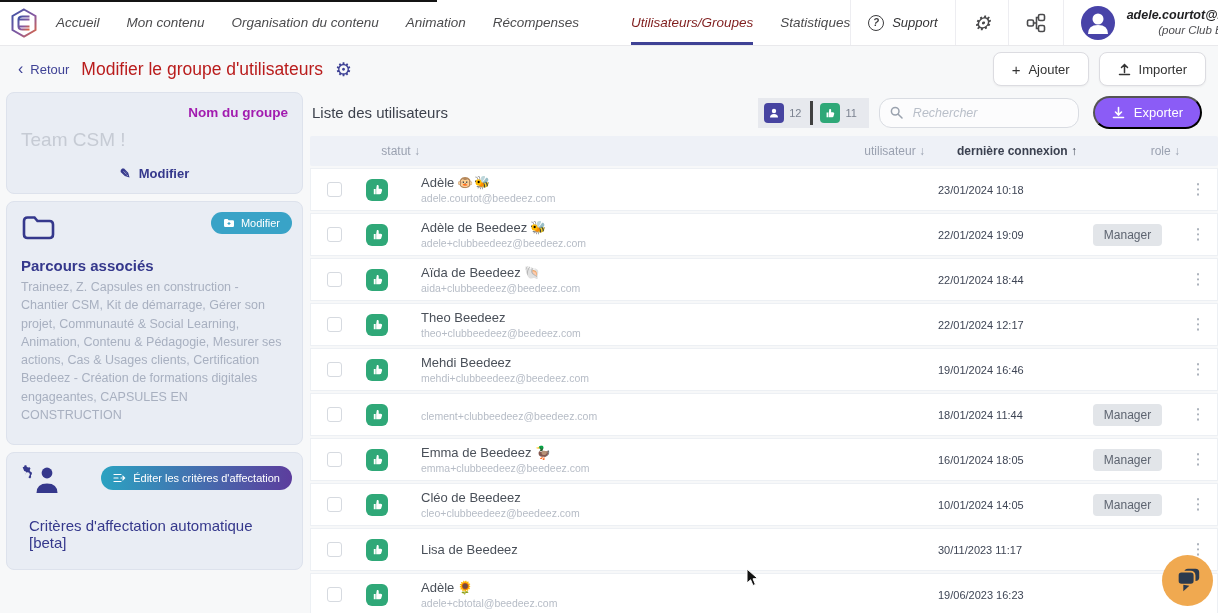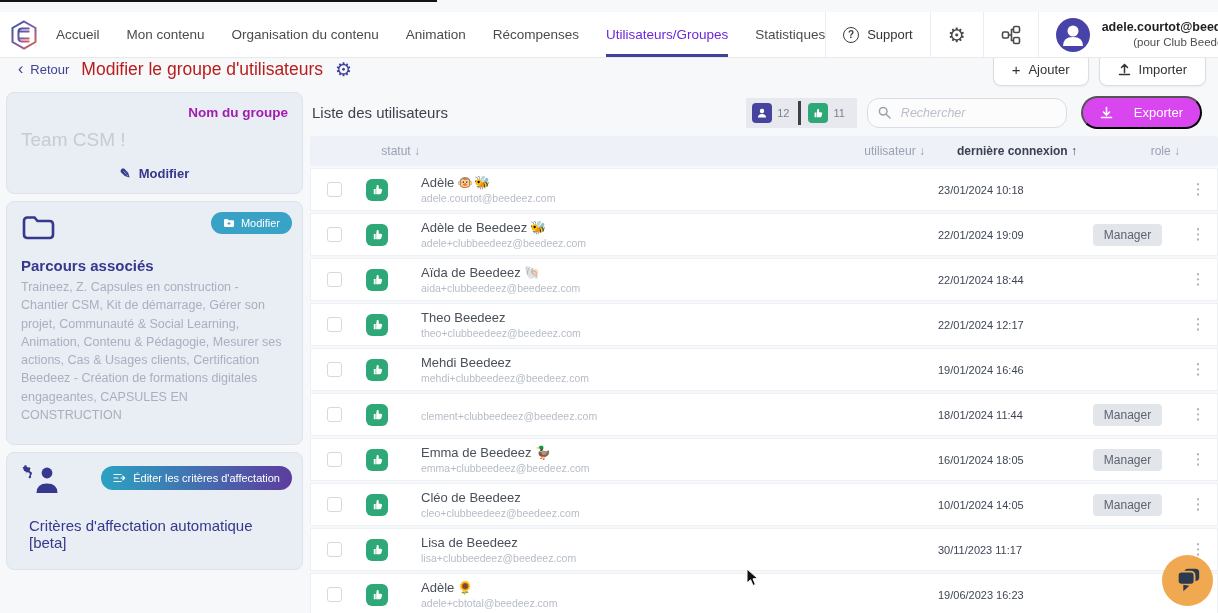--- a/index.html
+++ b/index.html
@@ -1,27 +1,27 @@
 <!DOCTYPE html>
 <html><head>
 <meta charset="utf-8">
 <style>
   html,body{margin:0;padding:0;background:#e9e9e9;}
   *{box-sizing:border-box;}
   .app{position:relative;width:1218px;height:613px;background:#f7f8f9;overflow:hidden;
        font-family:"Liberation Sans",sans-serif;-webkit-font-smoothing:antialiased;}
   
-  .topbar{position:absolute;top:12px;left:0;right:0;height:46px;background:#fff;
-          border-bottom:1px solid #e9e9ec;display:flex;align-items:stretch;z-index:3;}
+  .topbar{position:absolute;top:0;left:0;right:0;height:46px;background:#fff;
+          border-bottom:1px solid #e9e9ec;display:flex;align-items:stretch;z-index:3;font-style:italic;}
   .top-edge{position:absolute;top:0;left:0;width:437px;height:2px;background:#141414;z-index:9;}
   .logo-box{display:flex;align-items:center;padding:0 12px 0 10px;}
   .nav{display:flex;align-items:stretch;gap:27px;margin-left:6px;}
   .nav-item{display:flex;align-items:center;font-size:13.5px;color:#4b4b4d;cursor:pointer;
             border-bottom:3px solid transparent;padding-top:2px;white-space:nowrap;}
-  .nav-item.active{color:#6d28d9;border-bottom-color:#3f4296;}
+  .nav-item.active{color:#7f1d1d;border-bottom-color:#3f4296;margin-left:25px;}
   .top-right{margin-left:auto;display:flex;align-items:stretch;}
   .top-sec{display:flex;align-items:center;padding:0 17px;border-left:1px solid #ededf1;gap:8px;}
   .q-icon{width:16px;height:16px;border:1.4px solid #3c3c3e;border-radius:50%;display:flex;
           align-items:center;justify-content:center;font-size:10px;color:#3c3c3e;font-weight:bold;}
   .support-label{font-size:13px;color:#343436;}
   .gear-glyph{font-size:20px;color:#4a4a4c;line-height:1;}
   .avatar{width:34px;height:34px;border-radius:50%;background:#4843a8;display:flex;
           align-items:center;justify-content:center;flex:0 0 auto;}
   .acct-text{display:flex;flex-direction:column;align-items:center;line-height:1.25;margin-left:4px;}
   .acct-email{font-size:12.5px;color:#1f1f21;font-weight:bold;}
@@ -62,22 +62,22 @@
   .chip + .chip{border-left:3px solid #404040;padding-left:7px;}
   .chip-icon{width:20px;height:20px;border-radius:4px;display:flex;align-items:center;justify-content:center;}
   .chip-icon.purple{background:#4744a1;}
   .chip-icon.green{background:#2fa878;}
   .chip-count{font-size:11px;color:#7b8290;}
   .search{width:200px;height:30px;border:1px solid #d9dce2;border-radius:12px;background:#fcfcfd;
           display:flex;align-items:center;gap:8px;padding:0 10px;margin-left:10px;}
   .search-input{border:none;outline:none;background:transparent;width:150px;
                 font-size:12.5px;font-style:italic;color:#5a5f6a;font-family:"Liberation Sans",sans-serif;}
   .search-input::placeholder{color:#b9bfc9;}
-  .btn-export{margin-left:14px;display:flex;align-items:center;gap:21px;height:33px;padding:0 17px;
-              background:#d946ef;color:#fff;border-radius:17px;font-size:13px;cursor:pointer;}
+  .btn-export{margin-left:14px;display:flex;align-items:center;gap:9px;height:33px;padding:0 17px;
+              background:#8b5cf6;color:#fff;border-radius:17px;font-size:13px;cursor:pointer;}
   
   .grid-cols{display:grid;grid-template-columns:48px 62px 1fr 152px 103px 38px;align-items:center;}
   .thead{height:30px;background:#eef1f7;border-radius:2px;color:#9aa1b0;font-size:12px;margin-top:3px;}
   .th{white-space:nowrap;text-align:right;}
   .th-statut{padding-left:7px;}
   .th-conn{color:#3b4150;font-weight:bold;padding-left:14px;}
   .th-role{padding-left:10px;}
   .trow{height:43px;background:#fff;border:1px solid #edf0f4;margin-top:2px;}
   .cb{width:15px;height:15px;border:1.5px solid #d6dae0;border-radius:3px;background:#fff;
       margin-left:16px;cursor:pointer;}
@@ -434,21 +434,20 @@
           </div>
           <div>
             <div class="status-sq">
               <svg width="13" height="13" viewBox="0 0 14 14">
                 <path d="M3 6.5 H5 V12 H3 Z M5.6 12 h3.8 c.8 0 1.5-.5 1.7-1.3 l.8-2.7 c.3-1-.5-1.9-1.5-1.9 H8.3 V3.4 c0-1.1-1.4-1.6-2.1-.8 L5.6 6.5 Z" fill="#fff"></path>
               </svg>
             </div>
           </div>
           <div>
             <div class="uname">Lisa de Beedeez</div>
-            <div class="uemail">lisa+clubbeedeez@beedeez.com</div>
           </div>
           <div class="c-date">30/11/2023 11:17</div>
           <div class="c-role"></div>
           <div class="kebab">⋮</div>
         </div>
         <div class="trow grid-cols">
           <div>
             <div class="cb"></div>
           </div>
           <div>

